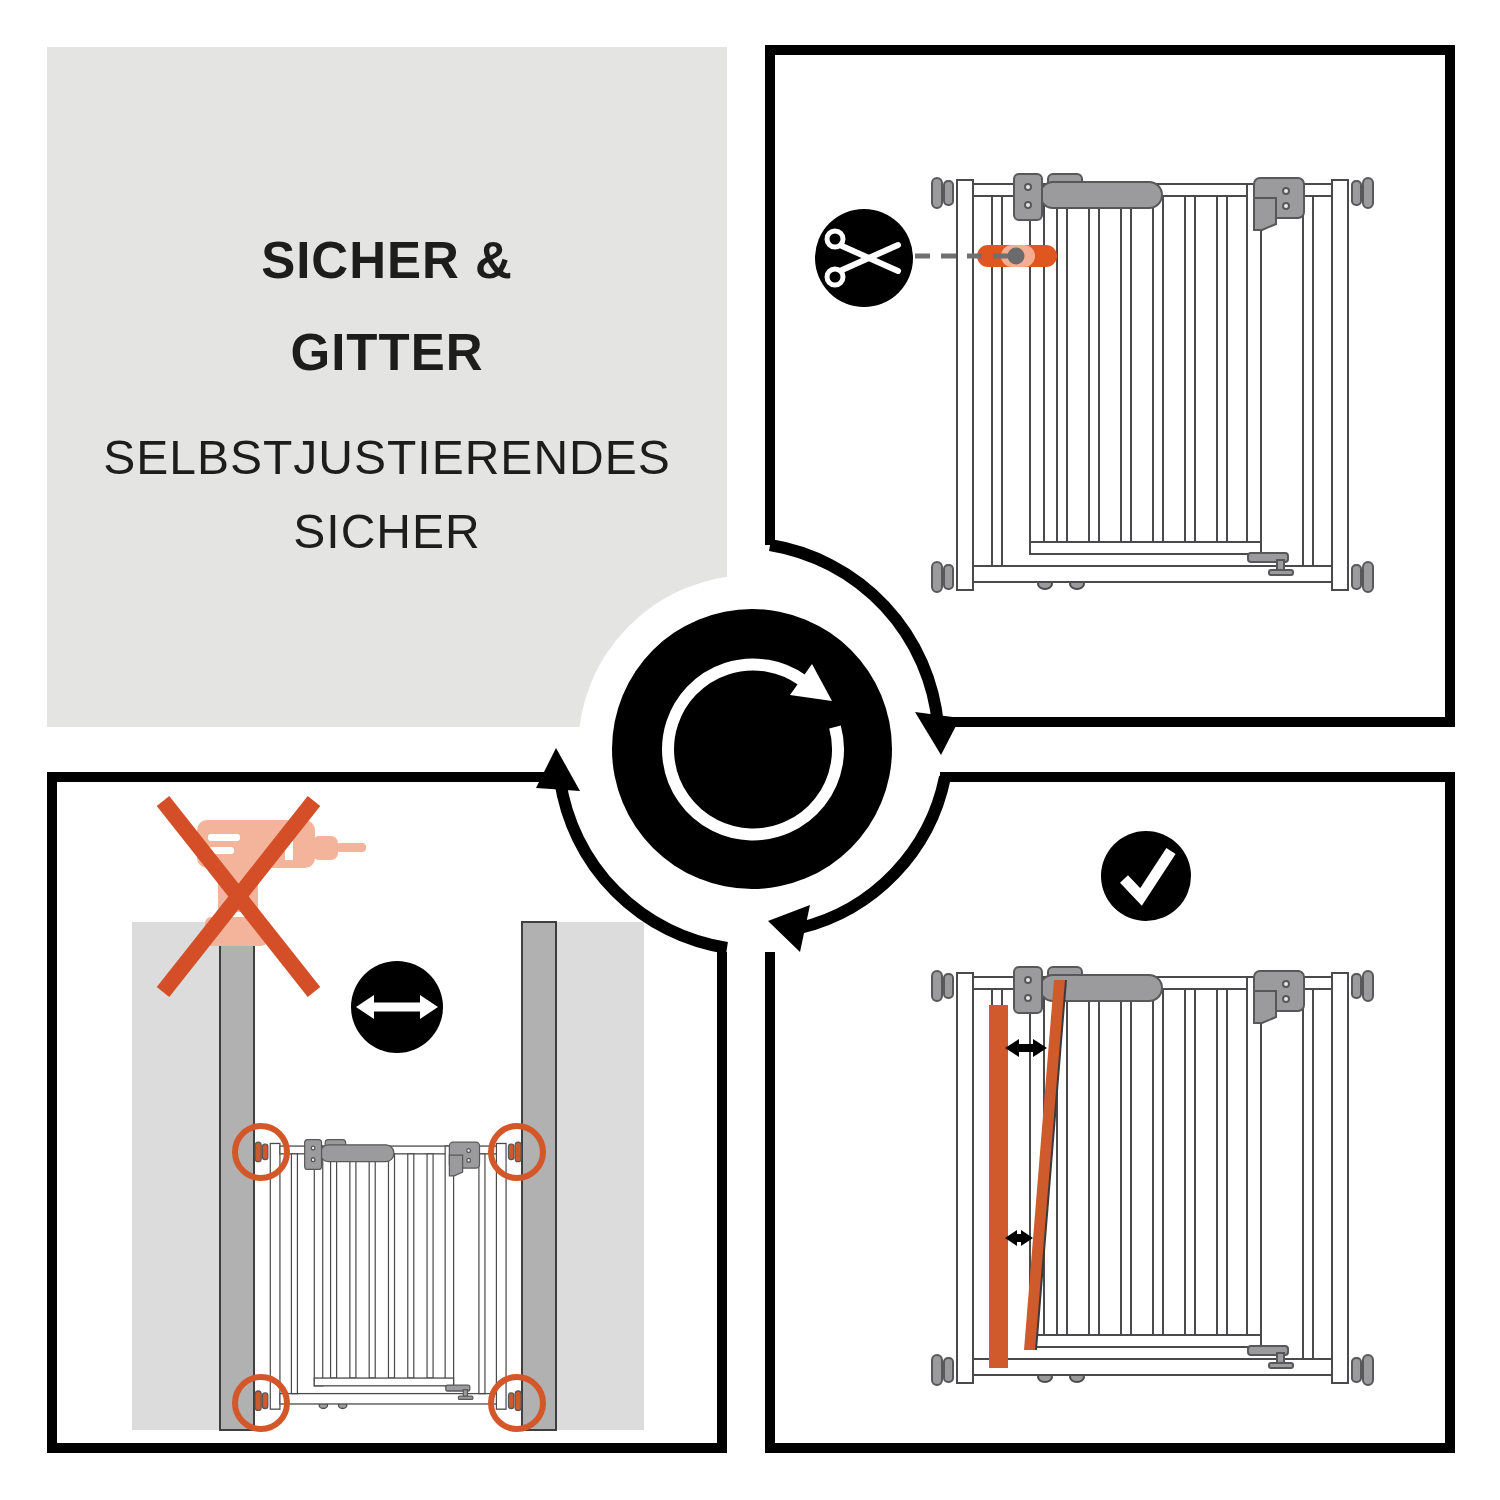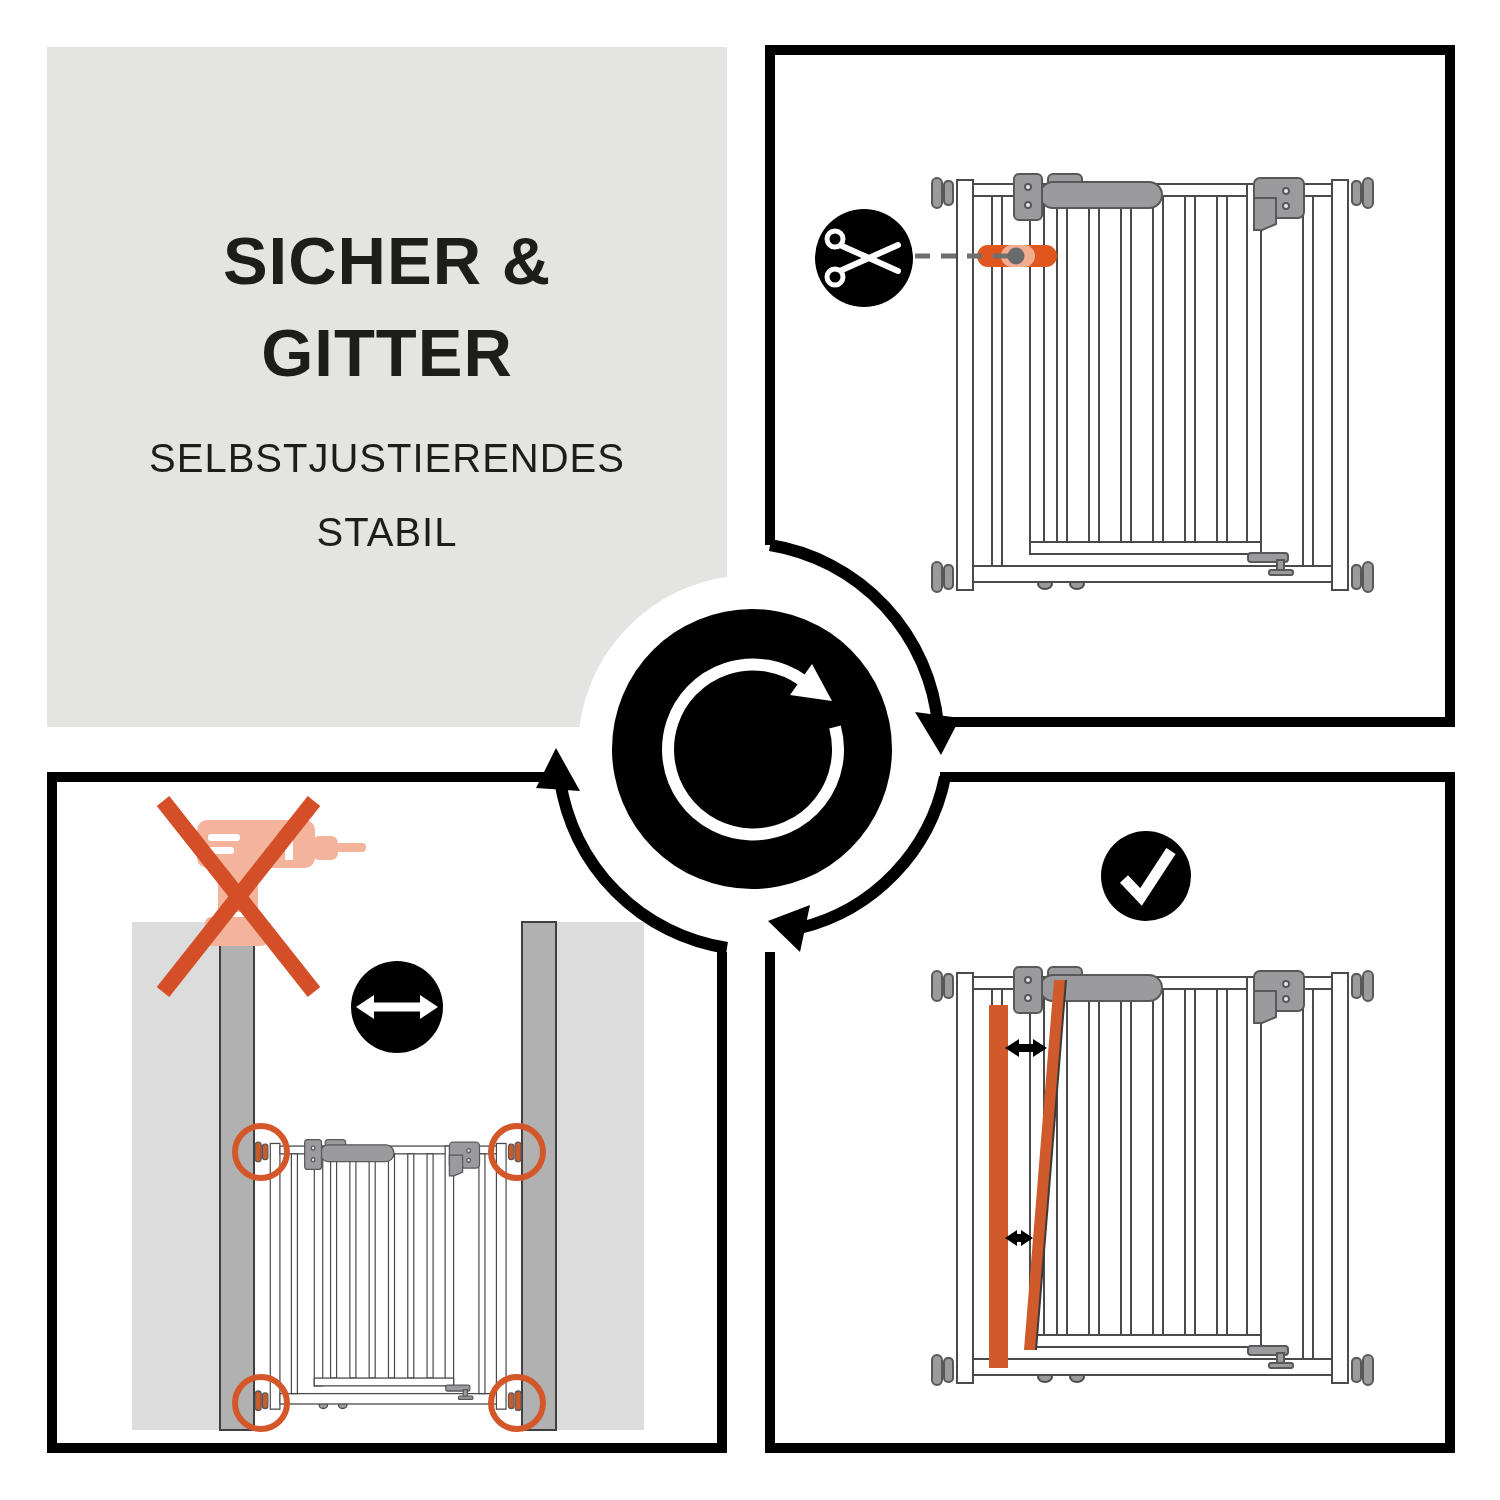--- a/index.html
+++ b/index.html
@@ -2,22 +2,22 @@
 <html><head>
 <meta charset="utf-8">
 <style>
   html,body{margin:0;padding:0;background:#fff;}
   .stage{position:relative;width:1500px;height:1500px;background:#ffffff;
          font-family:"Liberation Sans",sans-serif;overflow:hidden;}
   .stage svg{position:absolute;left:0;top:0;}
   .headline{position:absolute;left:47px;top:47px;width:680px;height:680px;
             display:flex;flex-direction:column;align-items:center;
             padding-top:168px;box-sizing:border-box;text-align:center;color:#1d1d1b;}
-  .title-line{font-size:67px;font-weight:700;line-height:92px;letter-spacing:1px;}
-  .subtitle-line{font-size:40px;font-weight:400;line-height:74px;letter-spacing:1px;}
+  .title-line{font-size:51px;font-weight:700;line-height:92px;letter-spacing:1px;}
+  .subtitle-line{font-size:48px;font-weight:400;line-height:74px;letter-spacing:1px;}
   .subtitle-block{margin-top:22px;}
 </style>
 </head>
 <body>
 
 <div class="stage">
 
 <svg width="1500" height="1500" viewBox="0 0 1500 1500">
   <defs>
     <g id="gate" stroke="#4a4a4c" stroke-width="2">
@@ -190,17 +190,17 @@
       <path d="M 1124 879 L 1141 897 L 1171 851" fill="none" stroke="#ffffff" stroke-width="11"></path>
     </g>
   </g>
 </svg>
 
 <div class="headline">
   <div class="title-line">SICHER &amp;</div>
   <div class="title-line">GITTER</div>
   <div class="subtitle-block">
     <div class="subtitle-line">SELBSTJUSTIERENDES</div>
-    <div class="subtitle-line">STABIL</div>
+    <div class="subtitle-line">SICHER</div>
   </div>
 </div>
 
 </div>
 
 </body></html>

